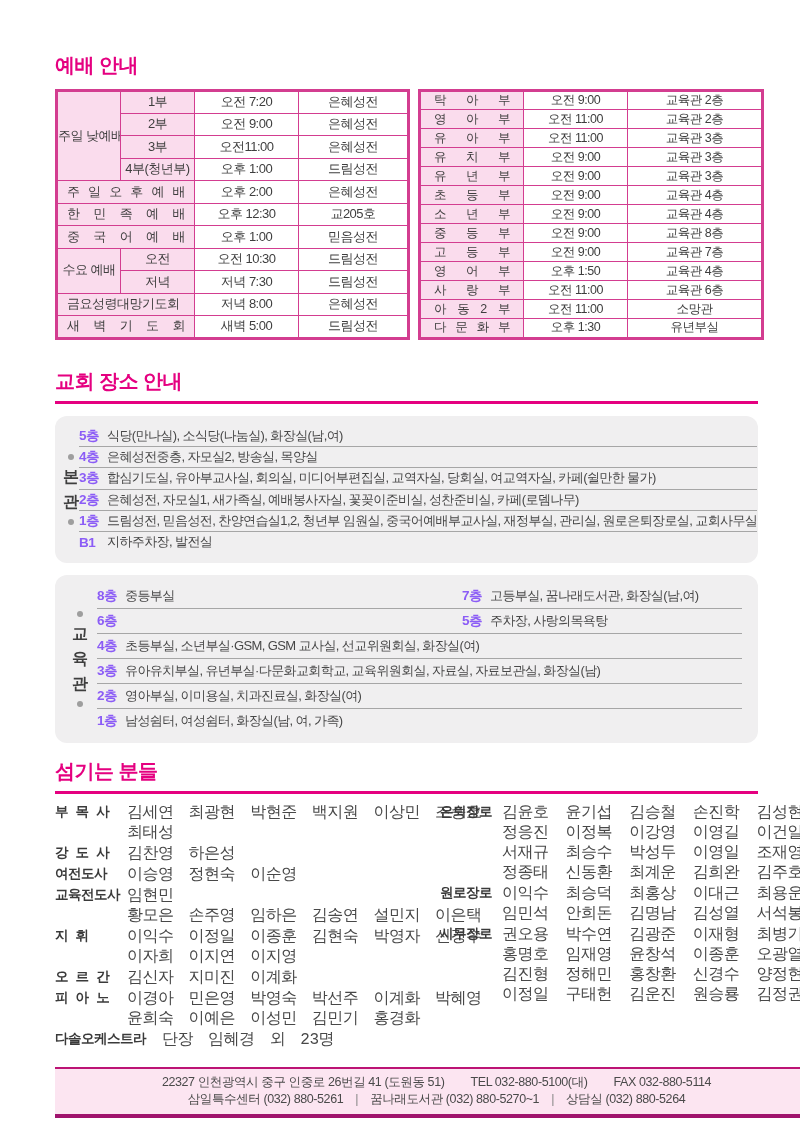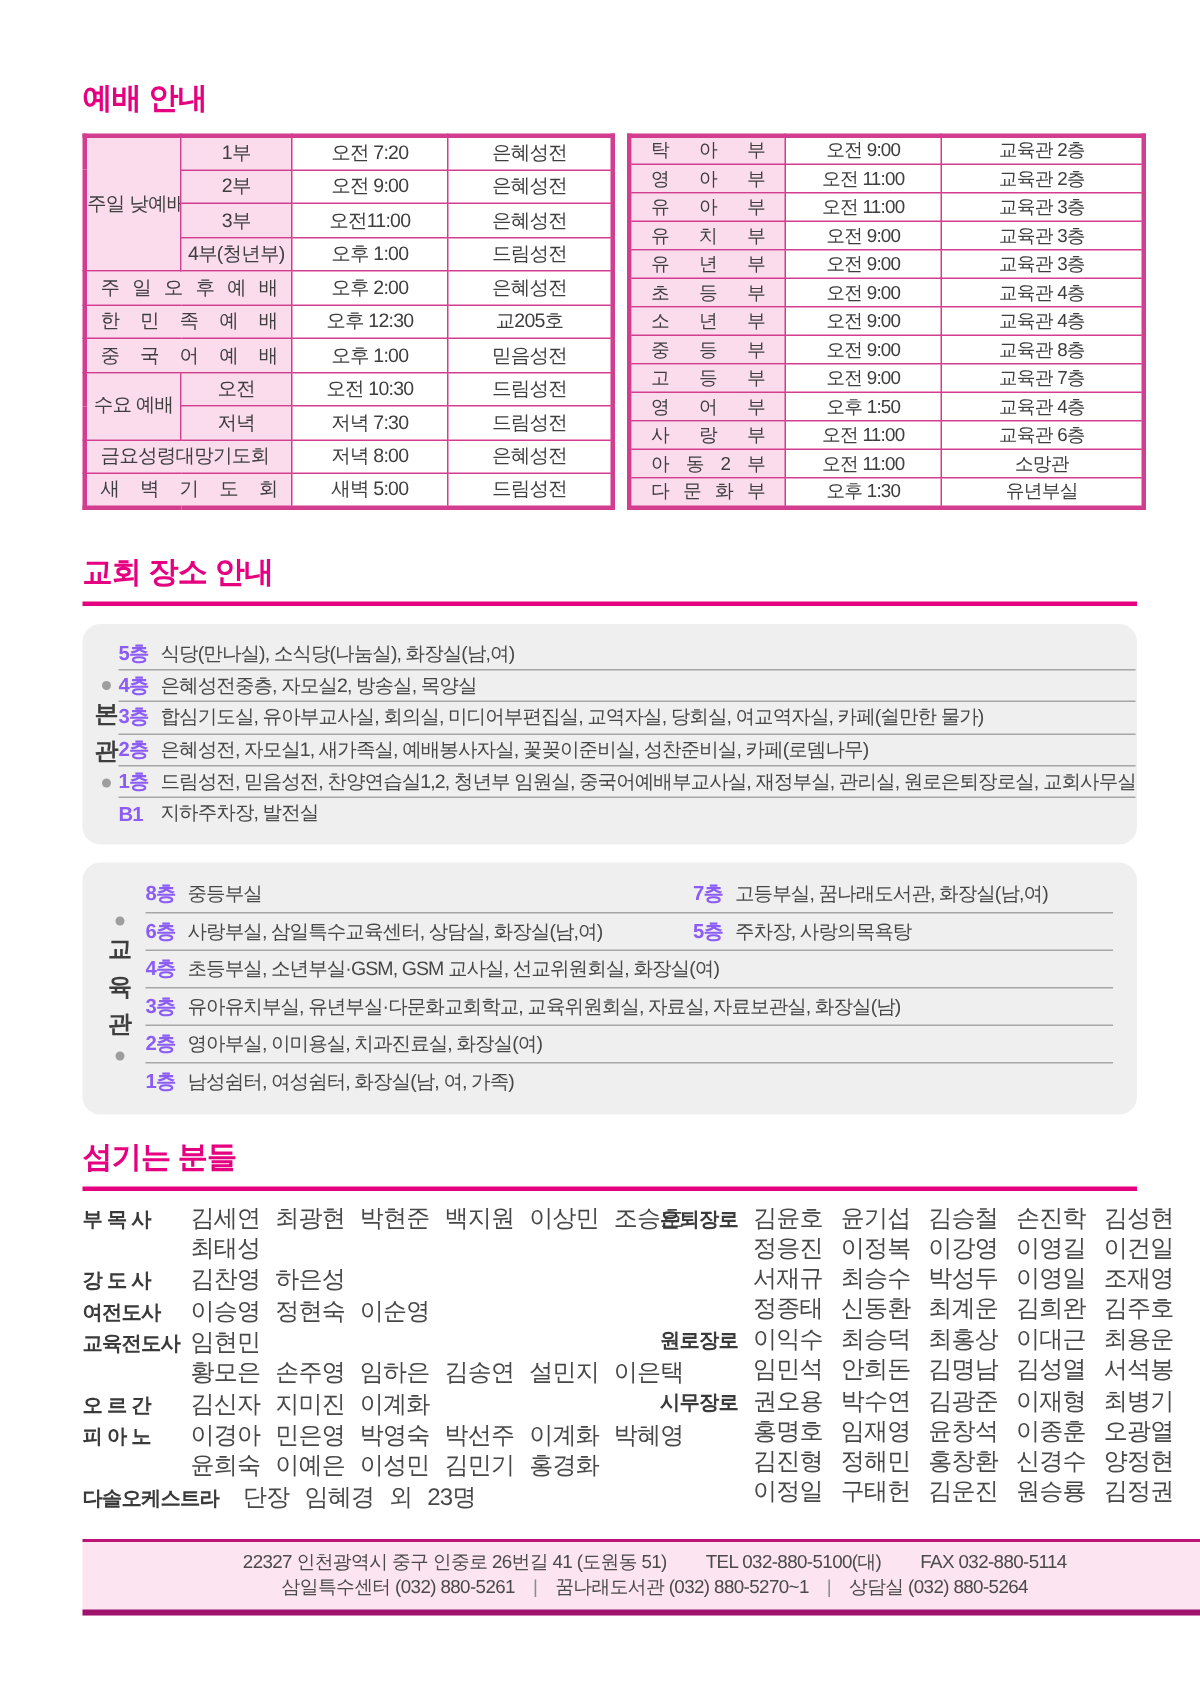--- a/index.html
+++ b/index.html
@@ -39,21 +39,21 @@
   .flr { flex:0 0 28px; color:#8b5cf6; font-weight:bold; font-size:13.5px; letter-spacing:-0.5px; }
   .ftx { font-size:13px; letter-spacing:-0.6px; white-space:nowrap; color:#474747; }
   .two-col { display:flex; }
   .col-l { flex:0 0 365px; display:flex; align-items:center; overflow:hidden; }
   .col-r { flex:1; display:flex; align-items:center; overflow:hidden; }
 
   
   .serving { display:flex; margin-top:9px; }
   .sv-left { width:385px; }
   .sv-right { flex:1; }
-  .srow { display:flex; margin-bottom:1px; }
+  .srow { display:flex; margin-bottom:1px;font-family:Liberation Mono, monospace; }
   .role { flex:0 0 72px; font-weight:bold; font-size:13.5px; letter-spacing:-0.5px;
           color:#3a3a3a; line-height:20px; white-space:nowrap; }
   .role-auto { flex:0 0 auto; margin-right:16px; }
   .names { flex:1; }
   .nline { font-size:16px; line-height:20px; letter-spacing:-0.5px;
            word-spacing:6px; white-space:nowrap; color:#484848; }
   .sv-right .role { flex:0 0 62px; }
   .sv-right .nline { word-spacing:8px; }
 
   
@@ -273,21 +273,20 @@
           <span class="ftx">중등부실</span>
         </div>
         <div class="col-r">
           <span class="flr">7층</span>
           <span class="ftx">고등부실, 꿈나래도서관, 화장실(남,여)</span>
         </div>
       </div>
       <div class="floor-row two-col">
         <div class="col-l">
           <span class="flr">6층</span>
-          <span class="ftx">사랑부실, 삼일특수교육센터, 상담실, 화장실(남,여)</span>
         </div>
         <div class="col-r">
           <span class="flr">5층</span>
           <span class="ftx">주차장, 사랑의목욕탕</span>
         </div>
       </div>
       <div class="floor-row">
         <span class="flr">4층</span>
         <span class="ftx">초등부실, 소년부실·GSM, GSM 교사실, 선교위원회실, 화장실(여)</span>
       </div>
@@ -328,20 +327,27 @@
         <span class="role">여전도사</span>
         <div class="names">
           <div class="nline">이승영 정현숙 이순영</div>
         </div>
       </div>
       <div class="srow">
         <span class="role">교육전도사</span>
         <div class="names">
           <div class="nline">임현민</div>
           <div class="nline">황모은 손주영 임하은 김송연 설민지 이은택</div>
+        </div>
+      </div>
+      <div class="srow">
+        <span class="role">지    휘</span>
+        <div class="names">
+          <div class="nline">이익수 이정일 이종훈 김현숙 박영자 신경수</div>
+          <div class="nline">이자희 이지연 이지영</div>
         </div>
       </div>
       <div class="srow">
         <span class="role">오 르 간</span>
         <div class="names">
           <div class="nline">김신자 지미진 이계화</div>
         </div>
       </div>
       <div class="srow">
         <span class="role">피 아 노</span>

